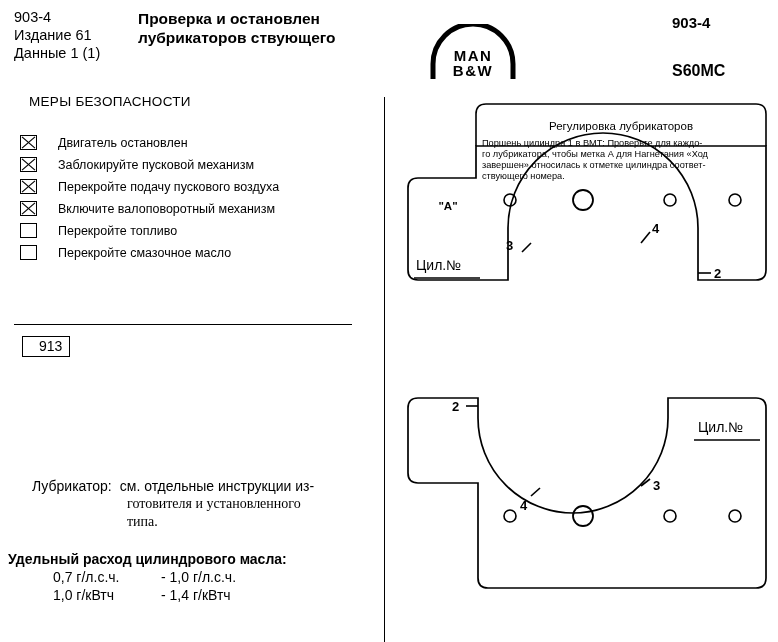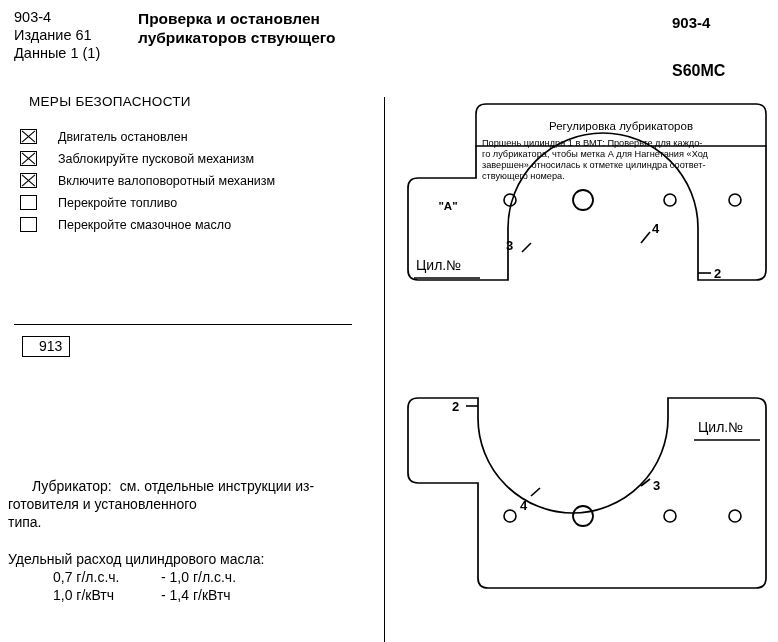--- a/index.html
+++ b/index.html
@@ -13,38 +13,38 @@
   }
   .page{position:absolute;inset:0;}
 
   
   .doc-id{position:absolute;left:14px;top:8px;font-size:14.5px;line-height:18px;white-space:pre-line;}
   .doc-title{position:absolute;left:138px;top:9px;font-size:15.5px;font-weight:bold;line-height:19px;width:230px;}
   .doc-title div{white-space:nowrap;}
 
   .safety-title{position:absolute;left:29px;top:94px;font-size:13.5px;letter-spacing:.3px;}
 
-  .checklist{position:absolute;left:20px;top:128px;width:350px;}
+  .checklist{position:absolute;left:20px;top:134px;width:350px;}
   .check-row{position:relative;height:22px;}
   .box{position:absolute;left:0;top:1px;width:17px;height:15px;border:1.3px solid #000;box-sizing:border-box;}
   .box svg{display:block;width:100%;height:100%;}
   .check-label{position:absolute;left:38px;top:2px;font-size:12.5px;white-space:nowrap;}
 
   .hrule{position:absolute;left:14px;top:324px;width:338px;height:0;border-top:1.6px solid #000;}
 
   .code-box{position:absolute;left:22px;top:336px;border:1.2px solid #000;padding:1px 7px 2px 16px;font-size:14px;line-height:16px;}
 
   .lub-block{position:absolute;left:8px;top:477px;font-size:14px;line-height:18px;}
   .lub-block .lrow{display:flex;margin-left:24px;}
   .lub-block .lkey{white-space:nowrap;}
   .lub-block .lval{margin-left:8px;white-space:nowrap;}
-  .lub-block .lcont{white-space:nowrap;}
+  .lub-block .lcont{margin-left:119px;white-space:nowrap;font-family:Liberation Serif, serif;}
 
   .cons-block{position:absolute;left:8px;top:550px;font-size:14px;line-height:18px;}
-  .cons-title{white-space:nowrap;}
+  .cons-title{white-space:nowrap;font-weight:bold;}
   .cons-row{margin-left:45px;white-space:nowrap;}
   .cons-row .c1{display:inline-block;width:108px;}
 
   
   .vdivider{position:absolute;left:384px;top:97px;width:0;height:545px;border-left:1.7px solid #000;}
 
   
   .logo{position:absolute;left:430px;top:24px;width:86px;height:56px;}
   .logo svg{display:block;}
   .rt-code{position:absolute;left:672px;top:14px;font-size:15px;font-weight:bold;}
@@ -91,20 +91,29 @@
       </span>
       <span class="check-label">Заблокируйте пусковой механизм</span>
     </div>
     <div class="check-row">
       <span class="box">
         <svg viewBox="0 0 17 15">
             <line x1="1" y1="1" x2="16" y2="14" stroke="#000" stroke-width="1.4"></line>
             <line x1="16" y1="1" x2="1" y2="14" stroke="#000" stroke-width="1.4"></line>
           </svg>
       </span>
+      <span class="check-label">Перекройте подачу пускового воздуха</span>
+    </div>
+    <div class="check-row">
+      <span class="box">
+        <svg viewBox="0 0 17 15">
+            <line x1="1" y1="1" x2="16" y2="14" stroke="#000" stroke-width="1.4"></line>
+            <line x1="16" y1="1" x2="1" y2="14" stroke="#000" stroke-width="1.4"></line>
+          </svg>
+      </span>
       <span class="check-label">Включите валоповоротный механизм</span>
     </div>
     <div class="check-row">
       <span class="box"></span>
       <span class="check-label">Перекройте топливо</span>
     </div>
     <div class="check-row">
       <span class="box"></span>
       <span class="check-label">Перекройте смазочное масло</span>
     </div>
@@ -128,20 +137,27 @@
     <div class="cons-row">
       <span class="c1">0,7 г/л.с.ч.</span><span>- 1,0 г/л.с.ч.</span>
     </div>
     <div class="cons-row">
       <span class="c1">1,0 г/кВтч</span><span>- 1,4 г/кВтч</span>
     </div>
   </div>
 
   <div class="vdivider"></div>
 
+  <div class="logo">
+    <svg viewBox="0 0 86 56" width="86" height="56">
+      <path d="M3 55 L3 40 A40 40 0 0 1 83 40 L83 55" fill="none" stroke="#000" stroke-width="5"></path>
+      <text class="svg-txt" x="43" y="37" text-anchor="middle" font-size="15" font-weight="bold" letter-spacing="1.5">MAN</text>
+      <text class="svg-txt" x="43" y="52" text-anchor="middle" font-size="15" font-weight="bold" letter-spacing="1.5">B&amp;W</text>
+    </svg>
+  </div>
   <div class="rt-code">903-4</div>
   <div class="rt-engine">S60MC</div>
 
   <div class="diagram-top">
     <svg viewBox="0 0 380 235" width="380" height="235">
 
       <path d="M78 46 L78 14 Q78 4 88 4 L358 4 Q368 4 368 14 L368 46" fill="none" stroke="#000" stroke-width="1.6"></path>
       <text class="svg-txt" x="223" y="30" text-anchor="middle" font-size="11.5">Регулировка лубрикаторов</text>
       <text class="svg-txt" x="84" y="46" font-size="9.2">Поршень цилиндра 1 в ВМТ: Проверьте для каждо-</text>
       <text class="svg-txt" x="84" y="57" font-size="9.2">го лубрикатора, чтобы метка А для Нагнетания «Ход</text>

